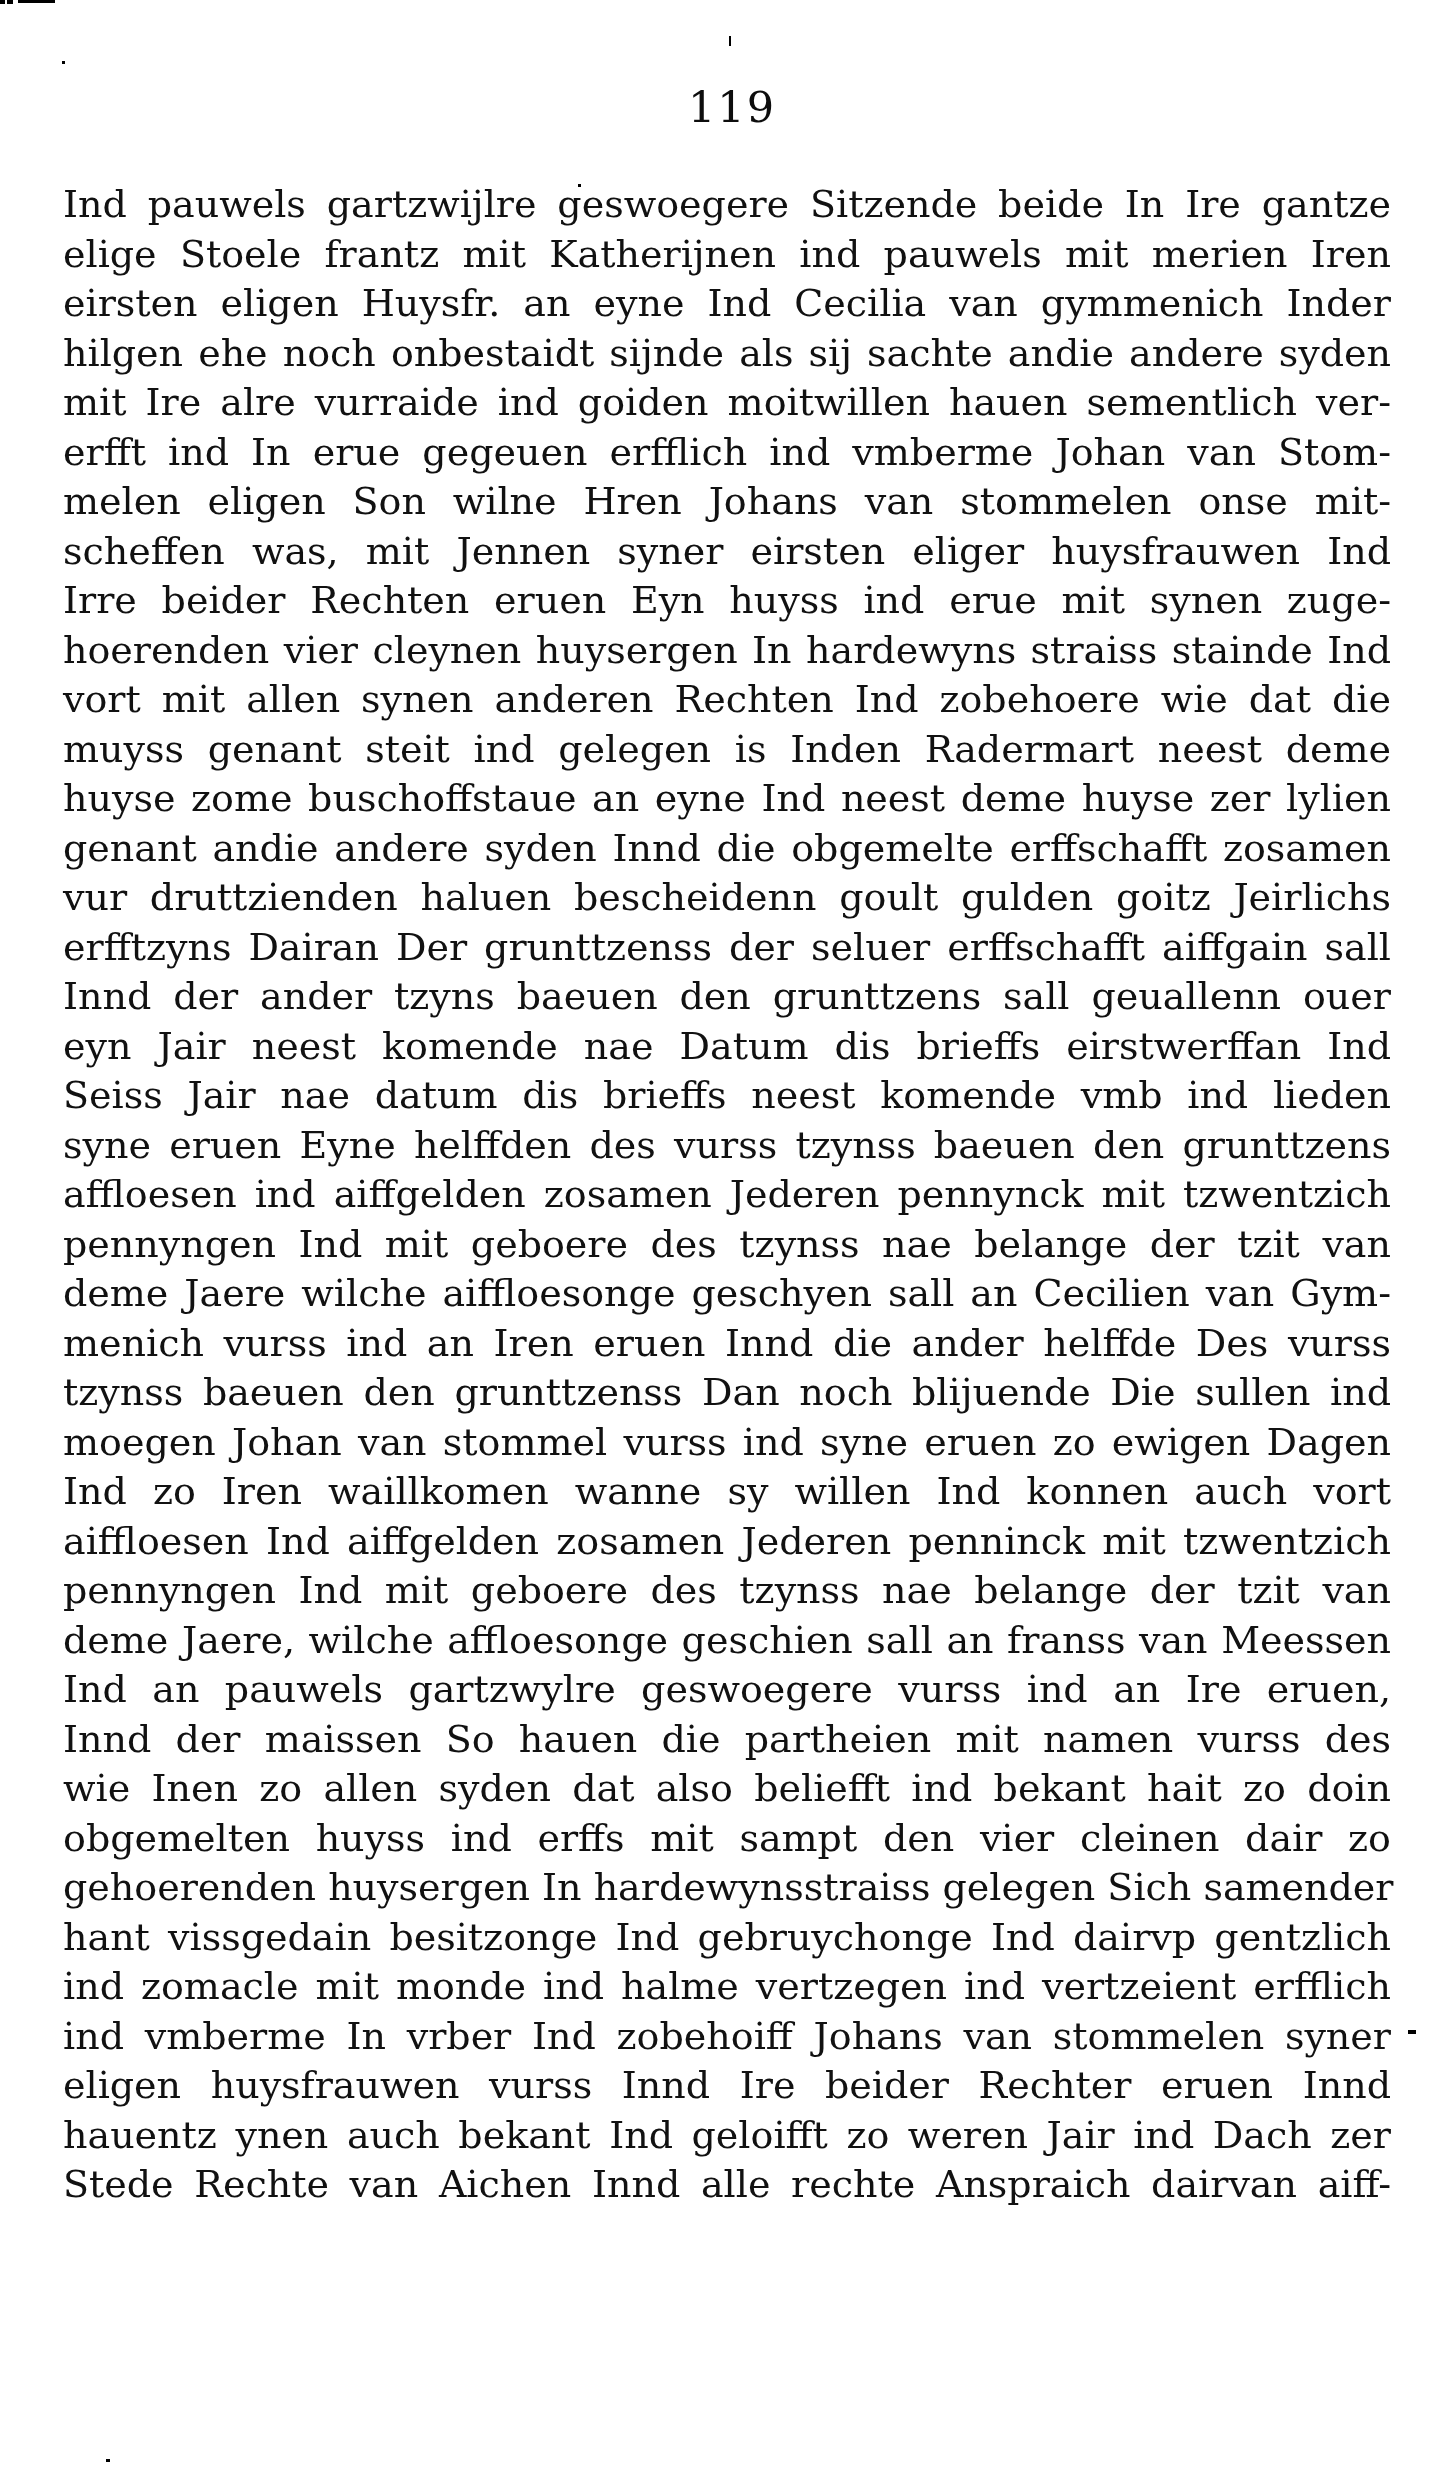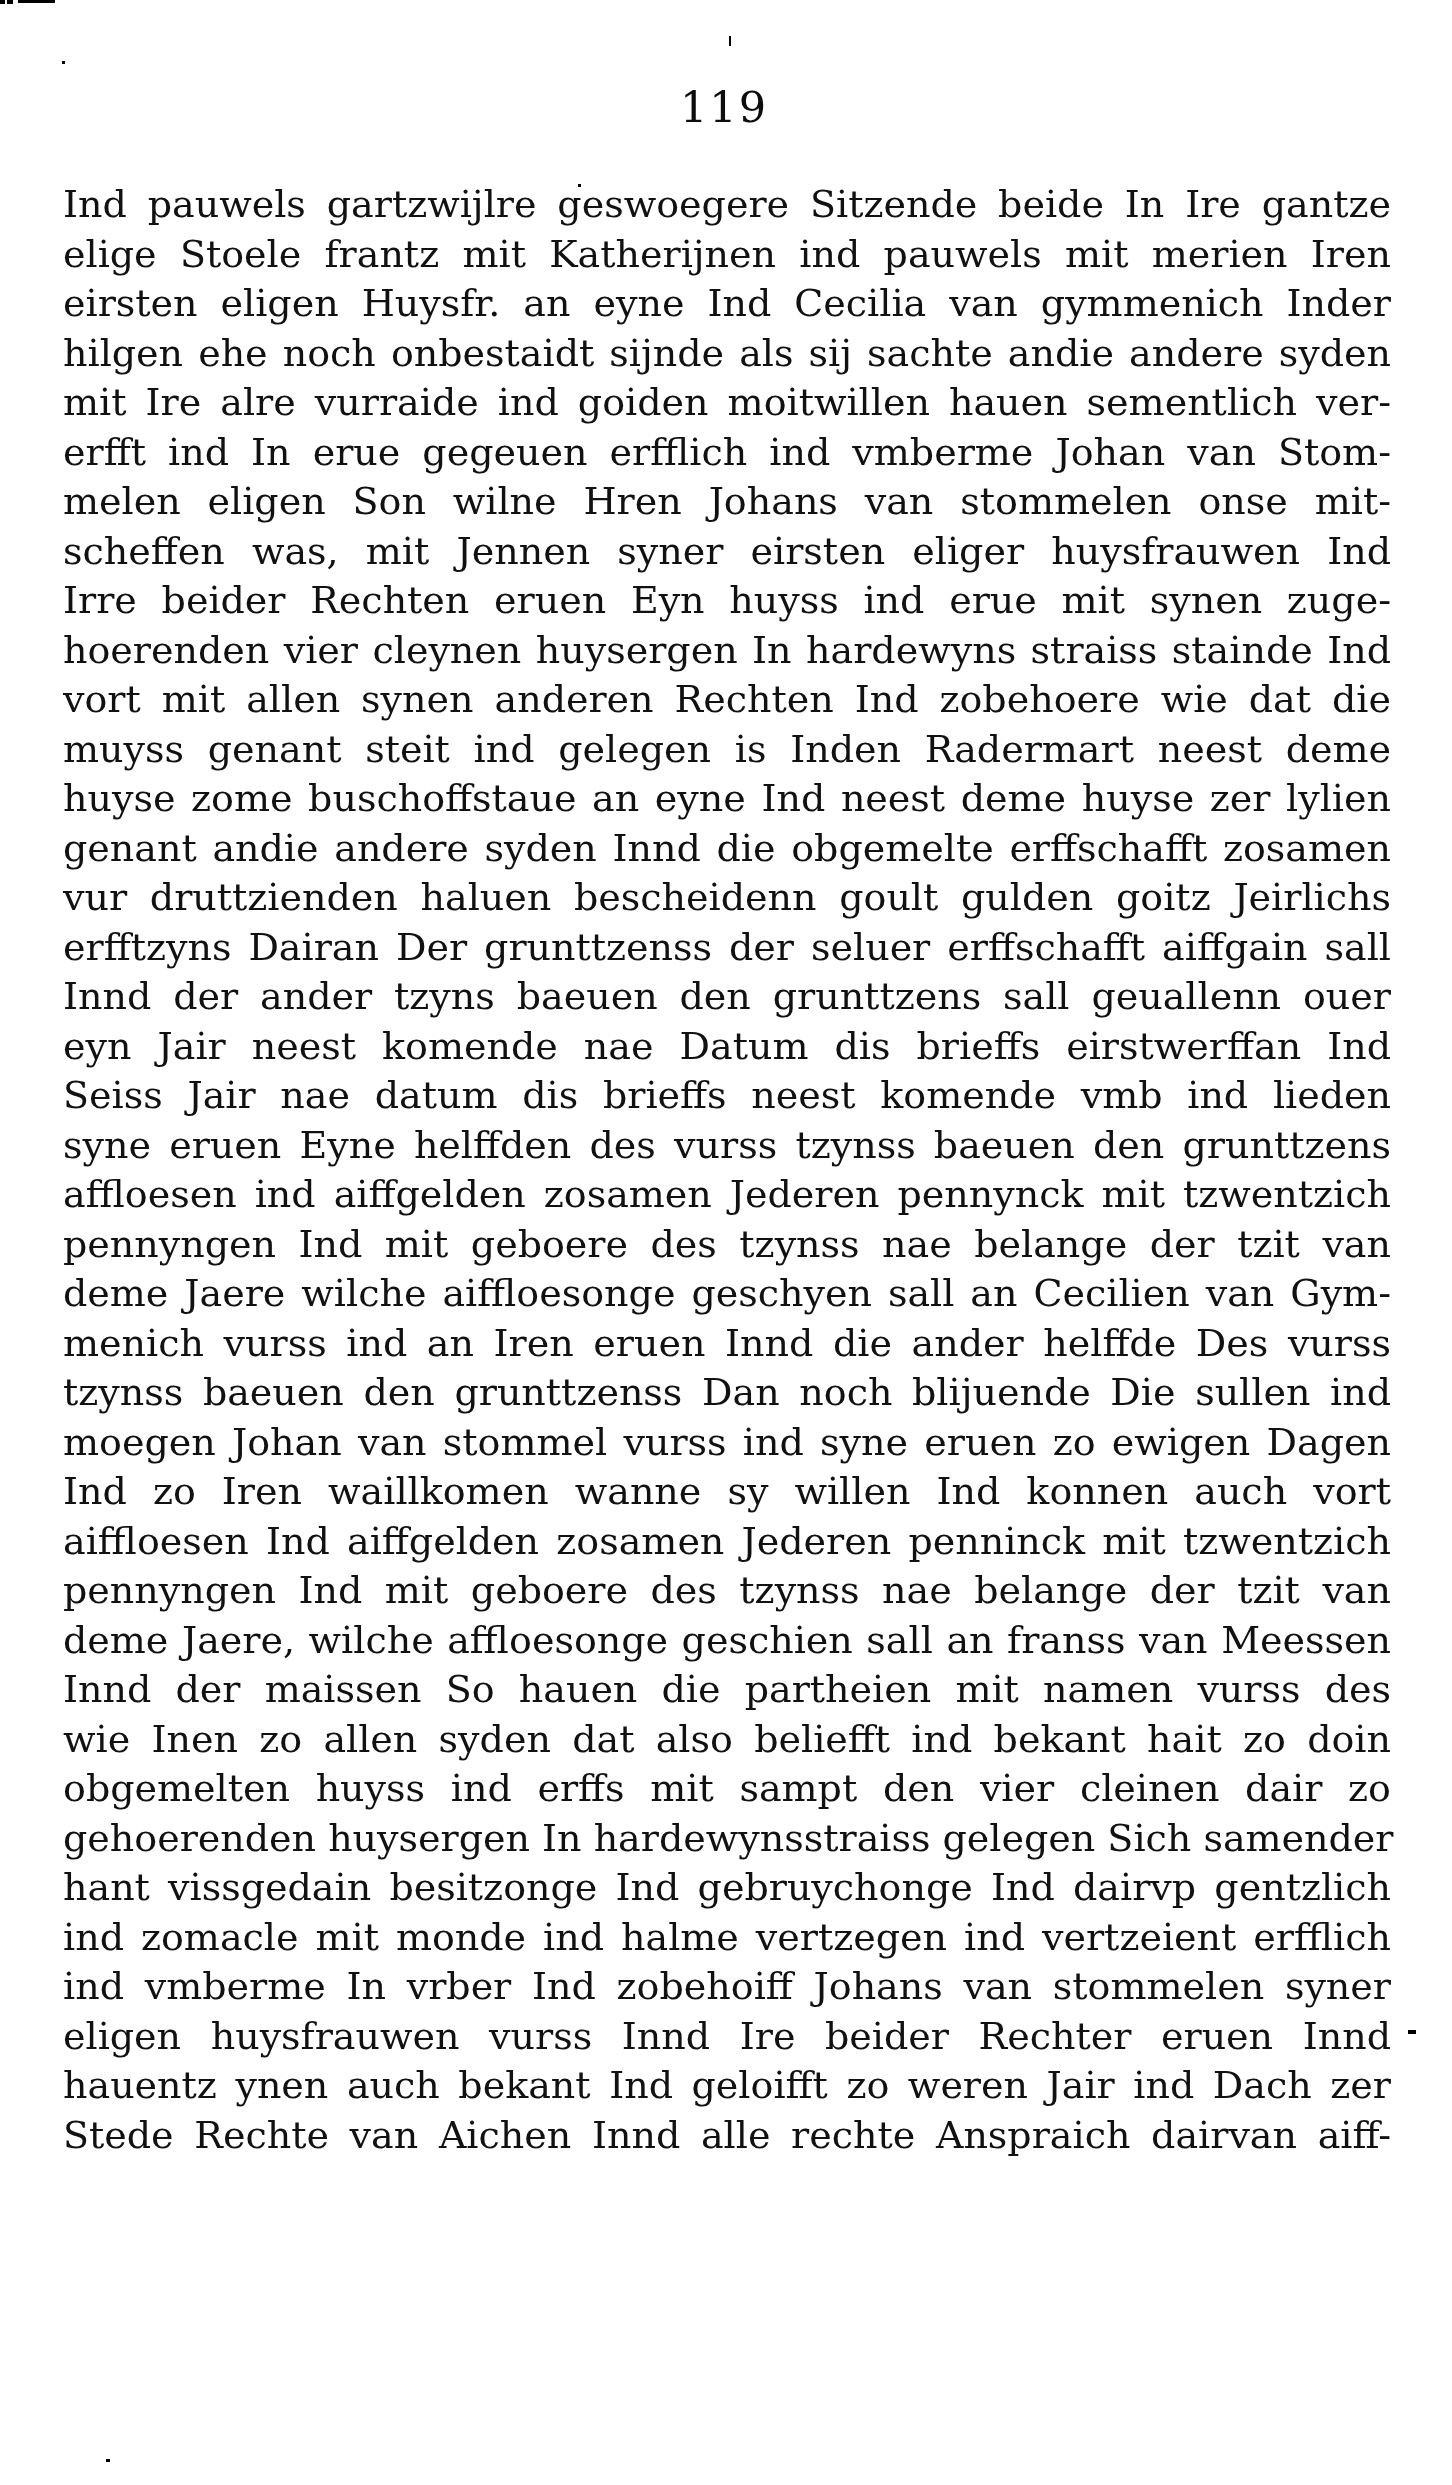--- a/index.html
+++ b/index.html
@@ -12,21 +12,21 @@
     width: 1452px;
     height: 2485px;
     background: #ffffff;
     overflow: hidden;
     font-family: "DejaVu Serif", "Liberation Serif", serif;
     color: #0d0d0d;
   }
   .page-number {
     position: absolute;
     top: 86px;
-    left: 4px;
+    left: 12px;
     width: 1440px;
     text-align: center;
     font-size: 43px;
     letter-spacing: 2px;
     line-height: 1;
     color: #0d0d0d;
   }
   .text-block {
     position: absolute;
     top: 180px;
@@ -97,20 +97,21 @@
       <div class="line">affloesen ind aiffgelden zosamen Jederen pennynck mit tzwentzich</div>
       <div class="line">pennyngen Ind mit geboere des tzynss nae belange der tzit van</div>
       <div class="line">deme Jaere wilche aiffloesonge geschyen sall an Cecilien van Gym-</div>
       <div class="line">menich vurss ind an Iren eruen Innd die ander helffde Des vurss</div>
       <div class="line">tzynss baeuen den grunttzenss Dan noch blijuende Die sullen ind</div>
       <div class="line">moegen Johan van stommel vurss ind syne eruen zo ewigen Dagen</div>
       <div class="line">Ind zo Iren waillkomen wanne sy willen Ind konnen auch vort</div>
       <div class="line">aiffloesen Ind aiffgelden zosamen Jederen penninck mit tzwentzich</div>
       <div class="line">pennyngen Ind mit geboere des tzynss nae belange der tzit van</div>
       <div class="line">deme Jaere, wilche affloesonge geschien sall an franss van Meessen</div>
+      <div class="line">Ind an pauwels gartzwylre geswoegere vurss ind an Ire eruen,</div>
       <div class="line">Innd der maissen So hauen die partheien mit namen vurss des</div>
       <div class="line">wie Inen zo allen syden dat also beliefft ind bekant hait zo doin</div>
       <div class="line">obgemelten huyss ind erffs mit sampt den vier cleinen dair zo</div>
       <div class="line">gehoerenden huysergen In hardewynsstraiss gelegen Sich samender</div>
       <div class="line">hant vissgedain besitzonge Ind gebruychonge Ind dairvp gentzlich</div>
       <div class="line">ind zomacle mit monde ind halme vertzegen ind vertzeient erfflich</div>
       <div class="line">ind vmberme In vrber Ind zobehoiff Johans van stommelen syner</div>
       <div class="line">eligen huysfrauwen vurss Innd Ire beider Rechter eruen Innd</div>
       <div class="line">hauentz ynen auch bekant Ind geloifft zo weren Jair ind Dach zer</div>
       <div class="line">Stede Rechte van Aichen Innd alle rechte Anspraich dairvan aiff-</div>

